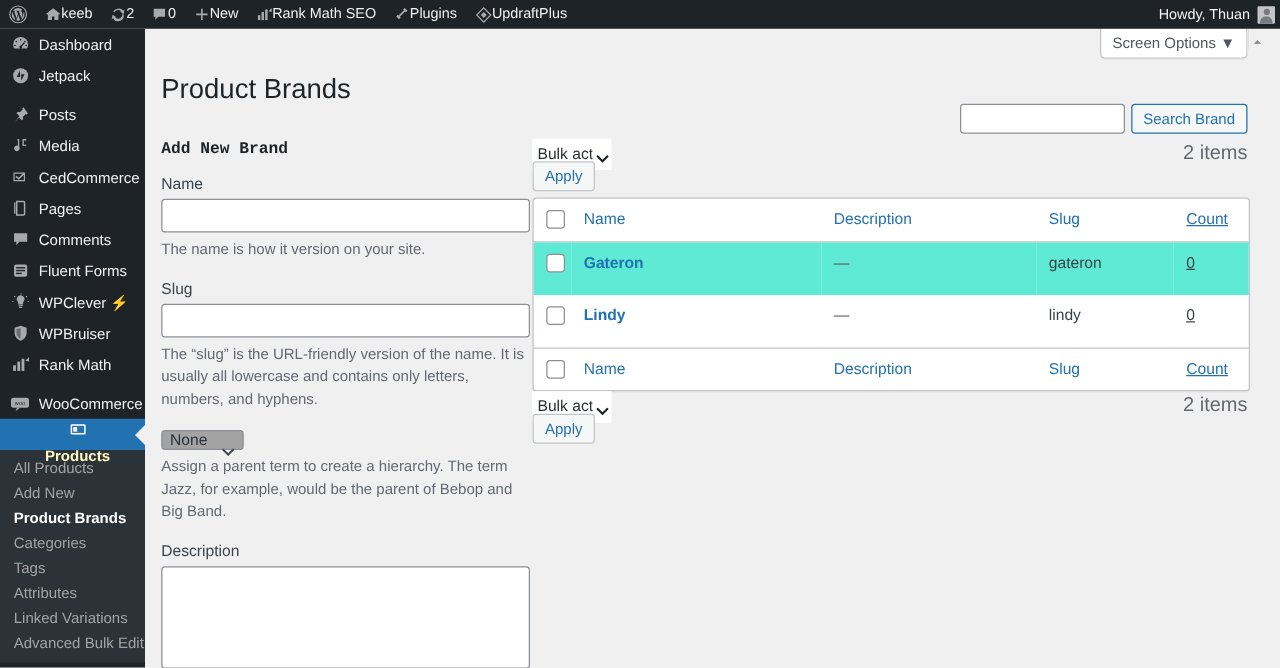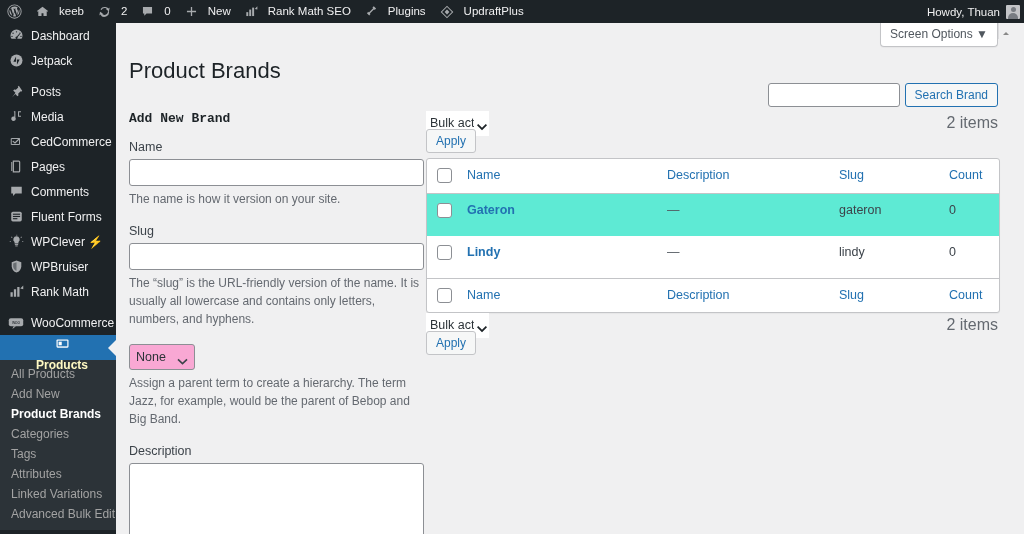--- a/index.html
+++ b/index.html
@@ -19,21 +19,21 @@
     width: 1024px; height: 23px;
     background: #1d2327;
     color: #f0f0f1;
     display: flex; align-items: center;
     font-size: 11.5px;
     z-index: 50;
   }
   .ab-item {
     display: flex; align-items: center;
     height: 23px; padding: 0 7px;
-    gap: 10px; white-space: nowrap;
+    gap: 0; white-space: nowrap;
     color: #f0f0f1;
     justify-content: flex-end;
   }
   .ab-item .lbl { line-height: 23px; }
   .ab-spacer { flex: 1; }
   .ab-right { display: flex; align-items: center; padding-right: 4px; padding-left: 20px; }
   .ab-avatar {
     width: 14px; height: 14px; margin-left: 6px;
     background: #c3c4c7; border-radius: 1px;
     position: relative; overflow: hidden;
@@ -146,23 +146,23 @@
     width: 100%; height: 27px;
     border: 1px solid #8c8f94; border-radius: 3px;
     background: #fff; padding: 0 7px;
     font-family: inherit; font-size: 13px; color: #2c3338;
   }
   .f-help {
     margin: 4px 0 16px; font-size: 12px;
     color: #646970; line-height: 1.5;
   }
   .f-select {
-    height: 26px; width: 66px;
+    height: 16px; width: 66px;
     border: 1px solid #8c8f94; border-radius: 3px;
-    background: #f9a8d4; padding: 0 4px 0 6px;
+    background: #a3a3a3; padding: 0 4px 0 6px;
     font-family: inherit; font-size: 12.5px; color: #2c3338;
     appearance: none; -webkit-appearance: none;
   }
   .select-wrap { position: relative; display: inline-block; }
   .select-wrap .chev {
     position: absolute; right: 7px; top: 9px;
     pointer-events: none; color: #3c434a;
   }
   .f-textarea {
     width: 100%; height: 82px;
@@ -223,21 +223,21 @@
   table.wp-list th {
     color: #2271b1; font-weight: 400;
   }
   table.wp-list thead th { border-bottom: 1px solid #c3c4c7; }
   table.wp-list tfoot th { border-top: 1px solid #c3c4c7; }
   col.c-cb { width: 30px; }
   col.c-name { width: 200px; }
   col.c-desc { width: 172px; }
   col.c-slug { width: 110px; }
   col.c-count { width: 60px; }
-  .col-count { text-align: right; }
+  .col-count { text-align: right; text-decoration: underline; }
   tbody tr.alt td { background: #5eead4; }
   tbody td { height: 42px; }
   .row-name a {
     color: #2271b1; font-weight: 700; text-decoration: none;
   }
   .dash { color: #50575e; }
   .cb {
     width: 15px; height: 15px; margin: 1px 0 0;
     border: 1px solid #8c8f94; border-radius: 3px;
     background: #fff; display: inline-block;

